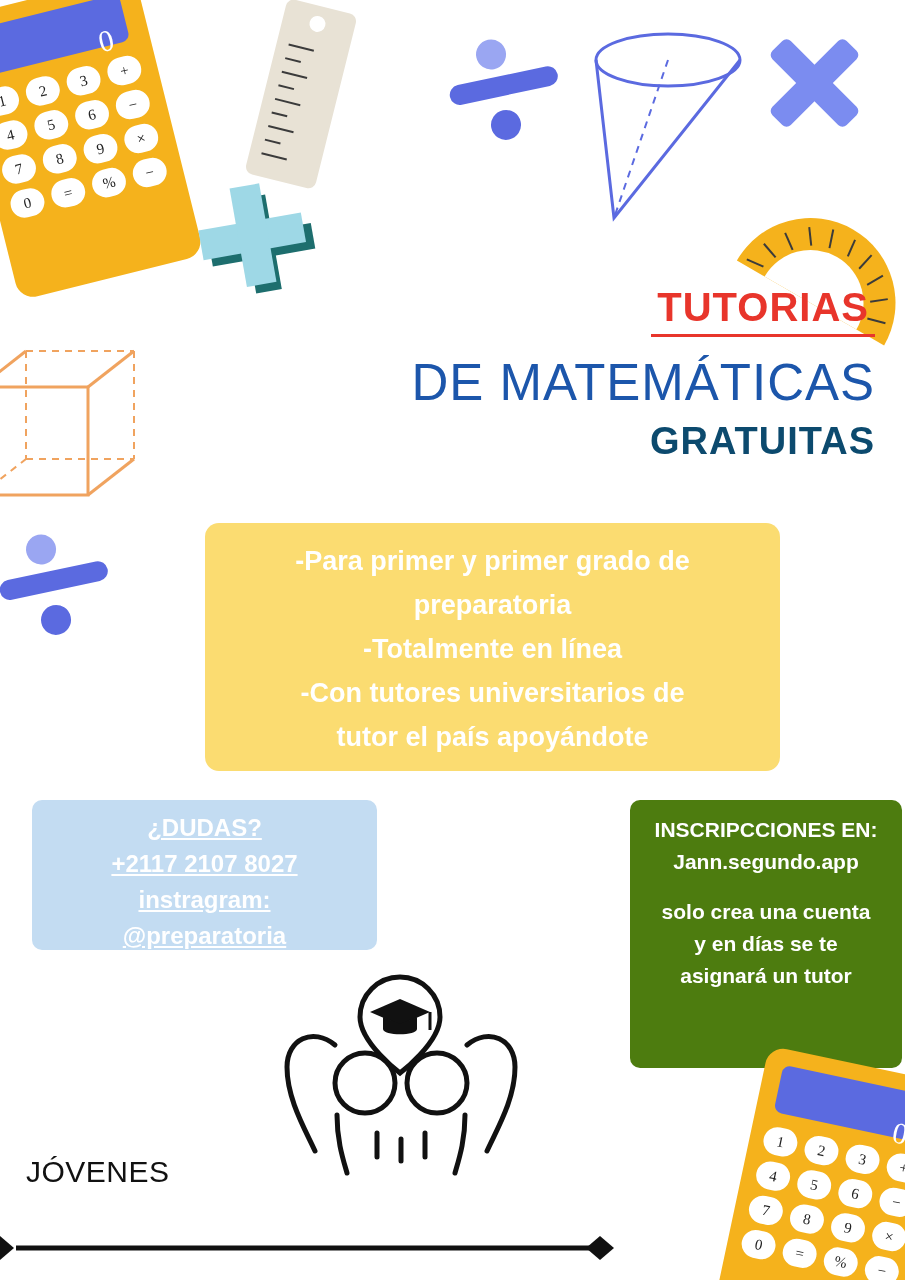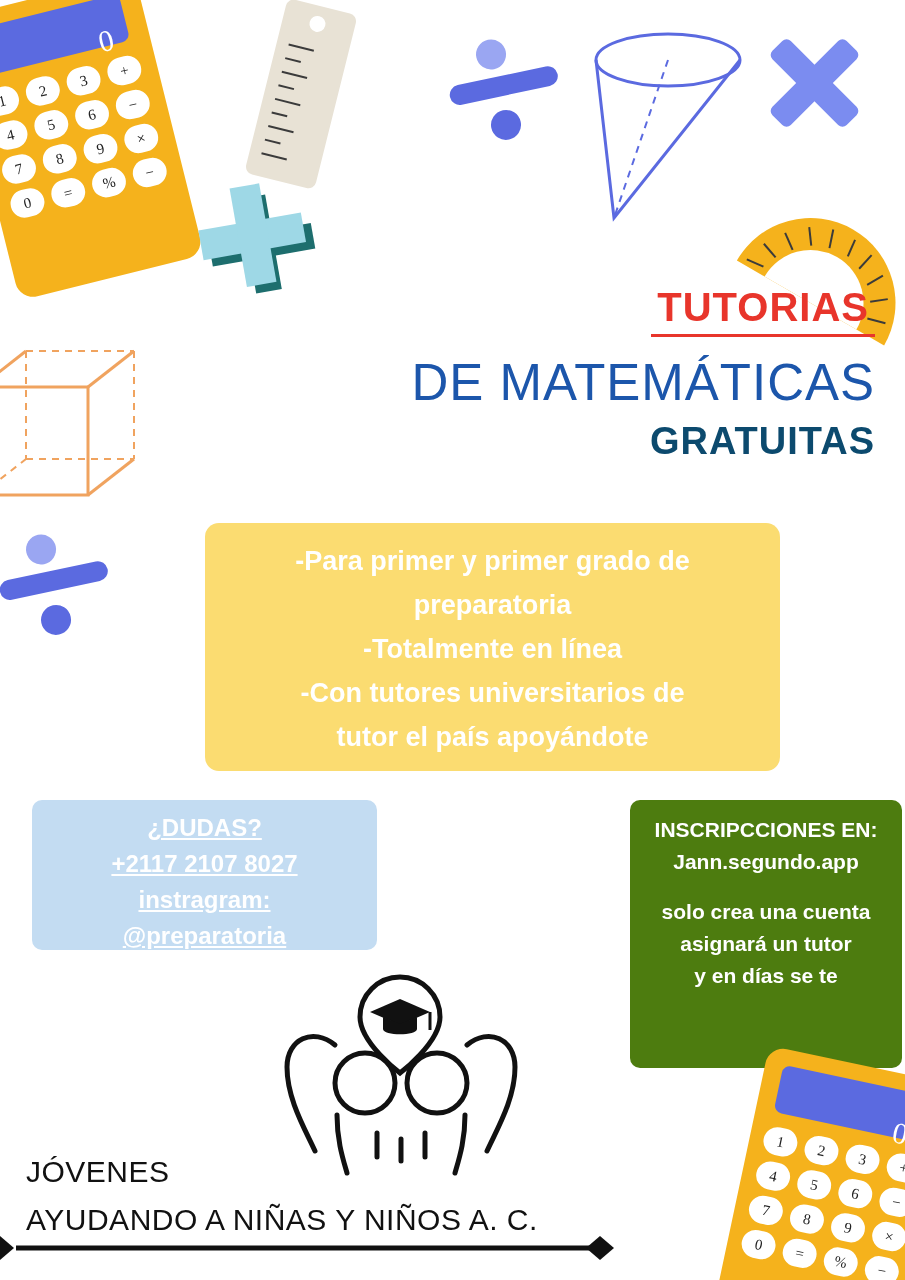--- a/index.html
+++ b/index.html
@@ -426,22 +426,22 @@
     <div>+2117 2107 8027</div>
     <div>instragram:</div>
     <div>@preparatoria</div>
   </div>
 
   <div class="box-inscrip">
     <div>INSCRIPCCIONES EN:</div>
     <div>Jann.segundo.app</div>
     <span class="gap"></span>
     <div>solo crea una cuenta</div>
+    <div>y en días  se te</div>
     <div>asignará un tutor</div>
-    <div>y en días  se te</div>
   </div>
 
   <div class="logo">
     <svg width="340" height="220" viewBox="0 0 340 220">
       <g fill="none" stroke="#111111" stroke-width="5" stroke-linecap="round">
         <path d="M175 12 a40 40 0 0 0 -40 40 c0 26 40 56 40 56 s40 -30 40 -56 a40 40 0 0 0 -40 -40 z"></path>
         <circle cx="140" cy="118" r="30"></circle>
         <circle cx="212" cy="118" r="30"></circle>
         <path d="M110 80 c-22 -18 -48 -6 -48 22 c0 32 18 62 28 84"></path>
         <path d="M242 80 c22 -18 48 -6 48 22 c0 32 -18 62 -28 84"></path>
@@ -454,21 +454,20 @@
       <g fill="#111111">
         <path d="M175 34 l30 13 l-30 13 l-30 -13 z"></path>
         <path d="M158 52 l0 12 c0 7 34 7 34 0 l0 -12 l-17 7 z"></path>
         <path d="M205 47 l0 18" stroke="#111111" stroke-width="3"></path>
       </g>
     </svg>
   </div>
 
   <div class="org-name">
     <div>JÓVENES</div>
-    <div>AYUDANDO A NIÑAS Y NIÑOS A. C.</div>
   </div>
 
   <div class="deco calc calc-bottom-right">
     <div class="calc-screen">
       <span class="calc-zero">0</span>
     </div>
     <div class="calc-keys">
       <span>1</span>
       <span>2</span>
       <span>3</span>

